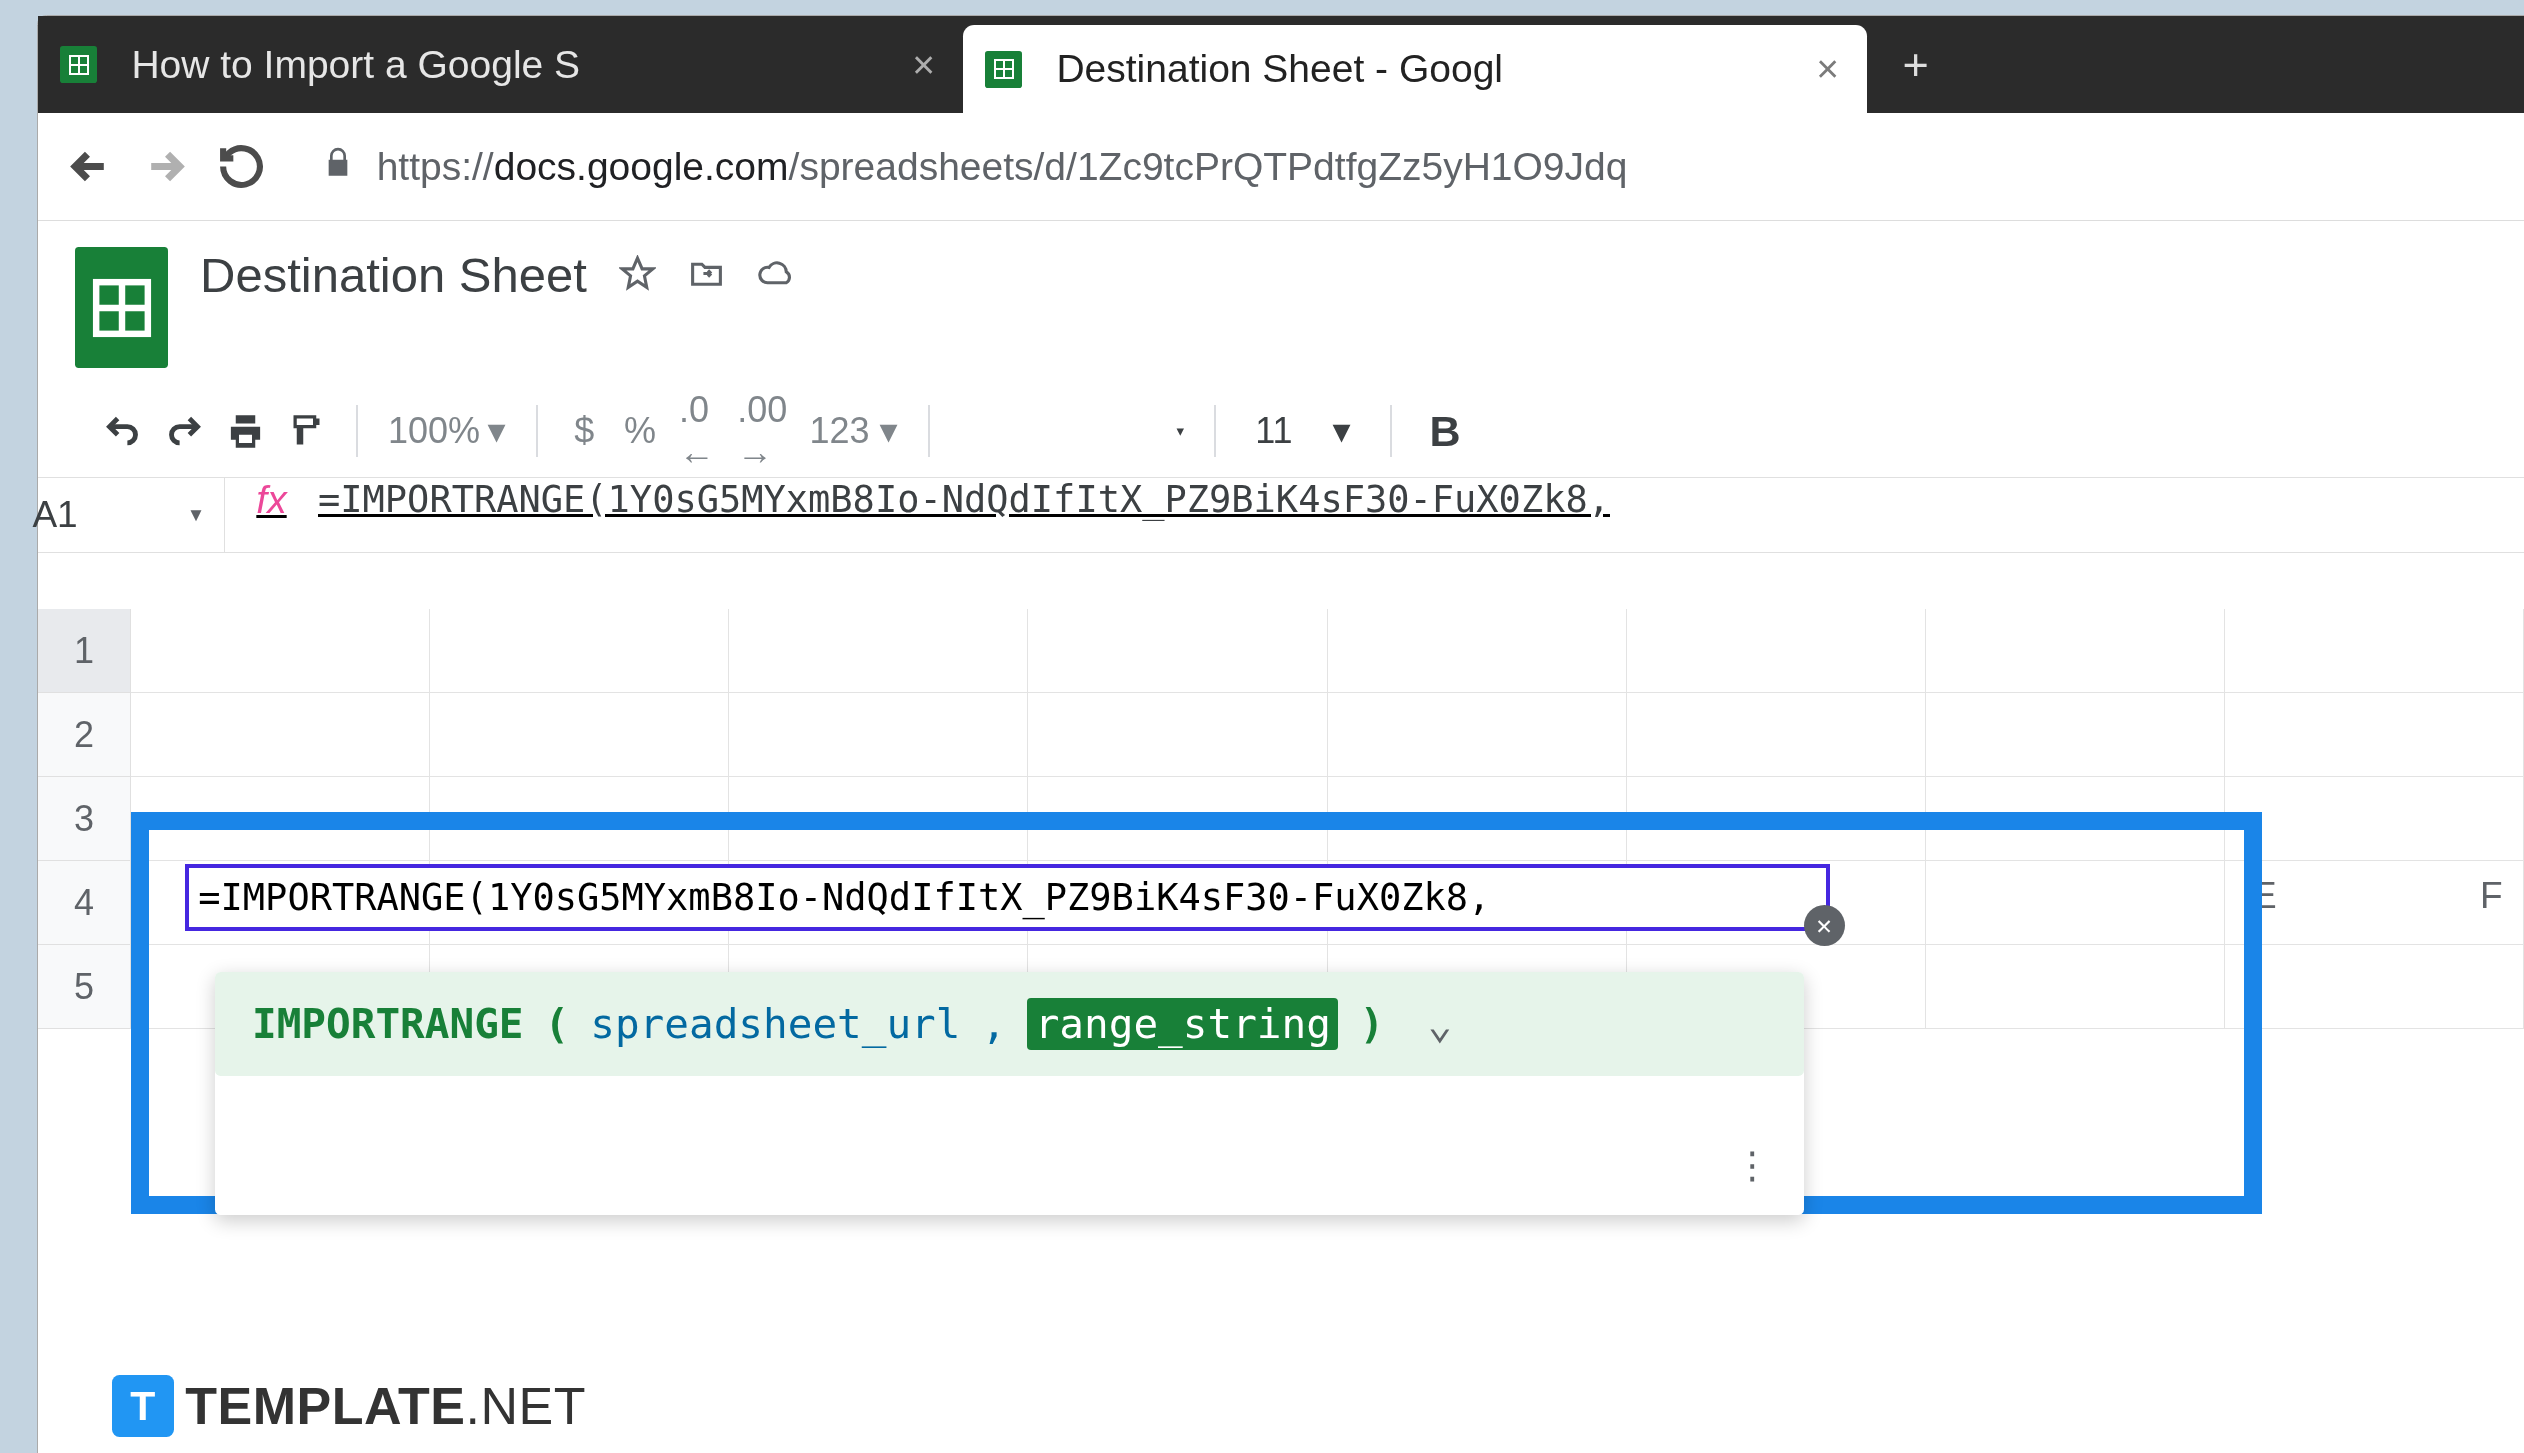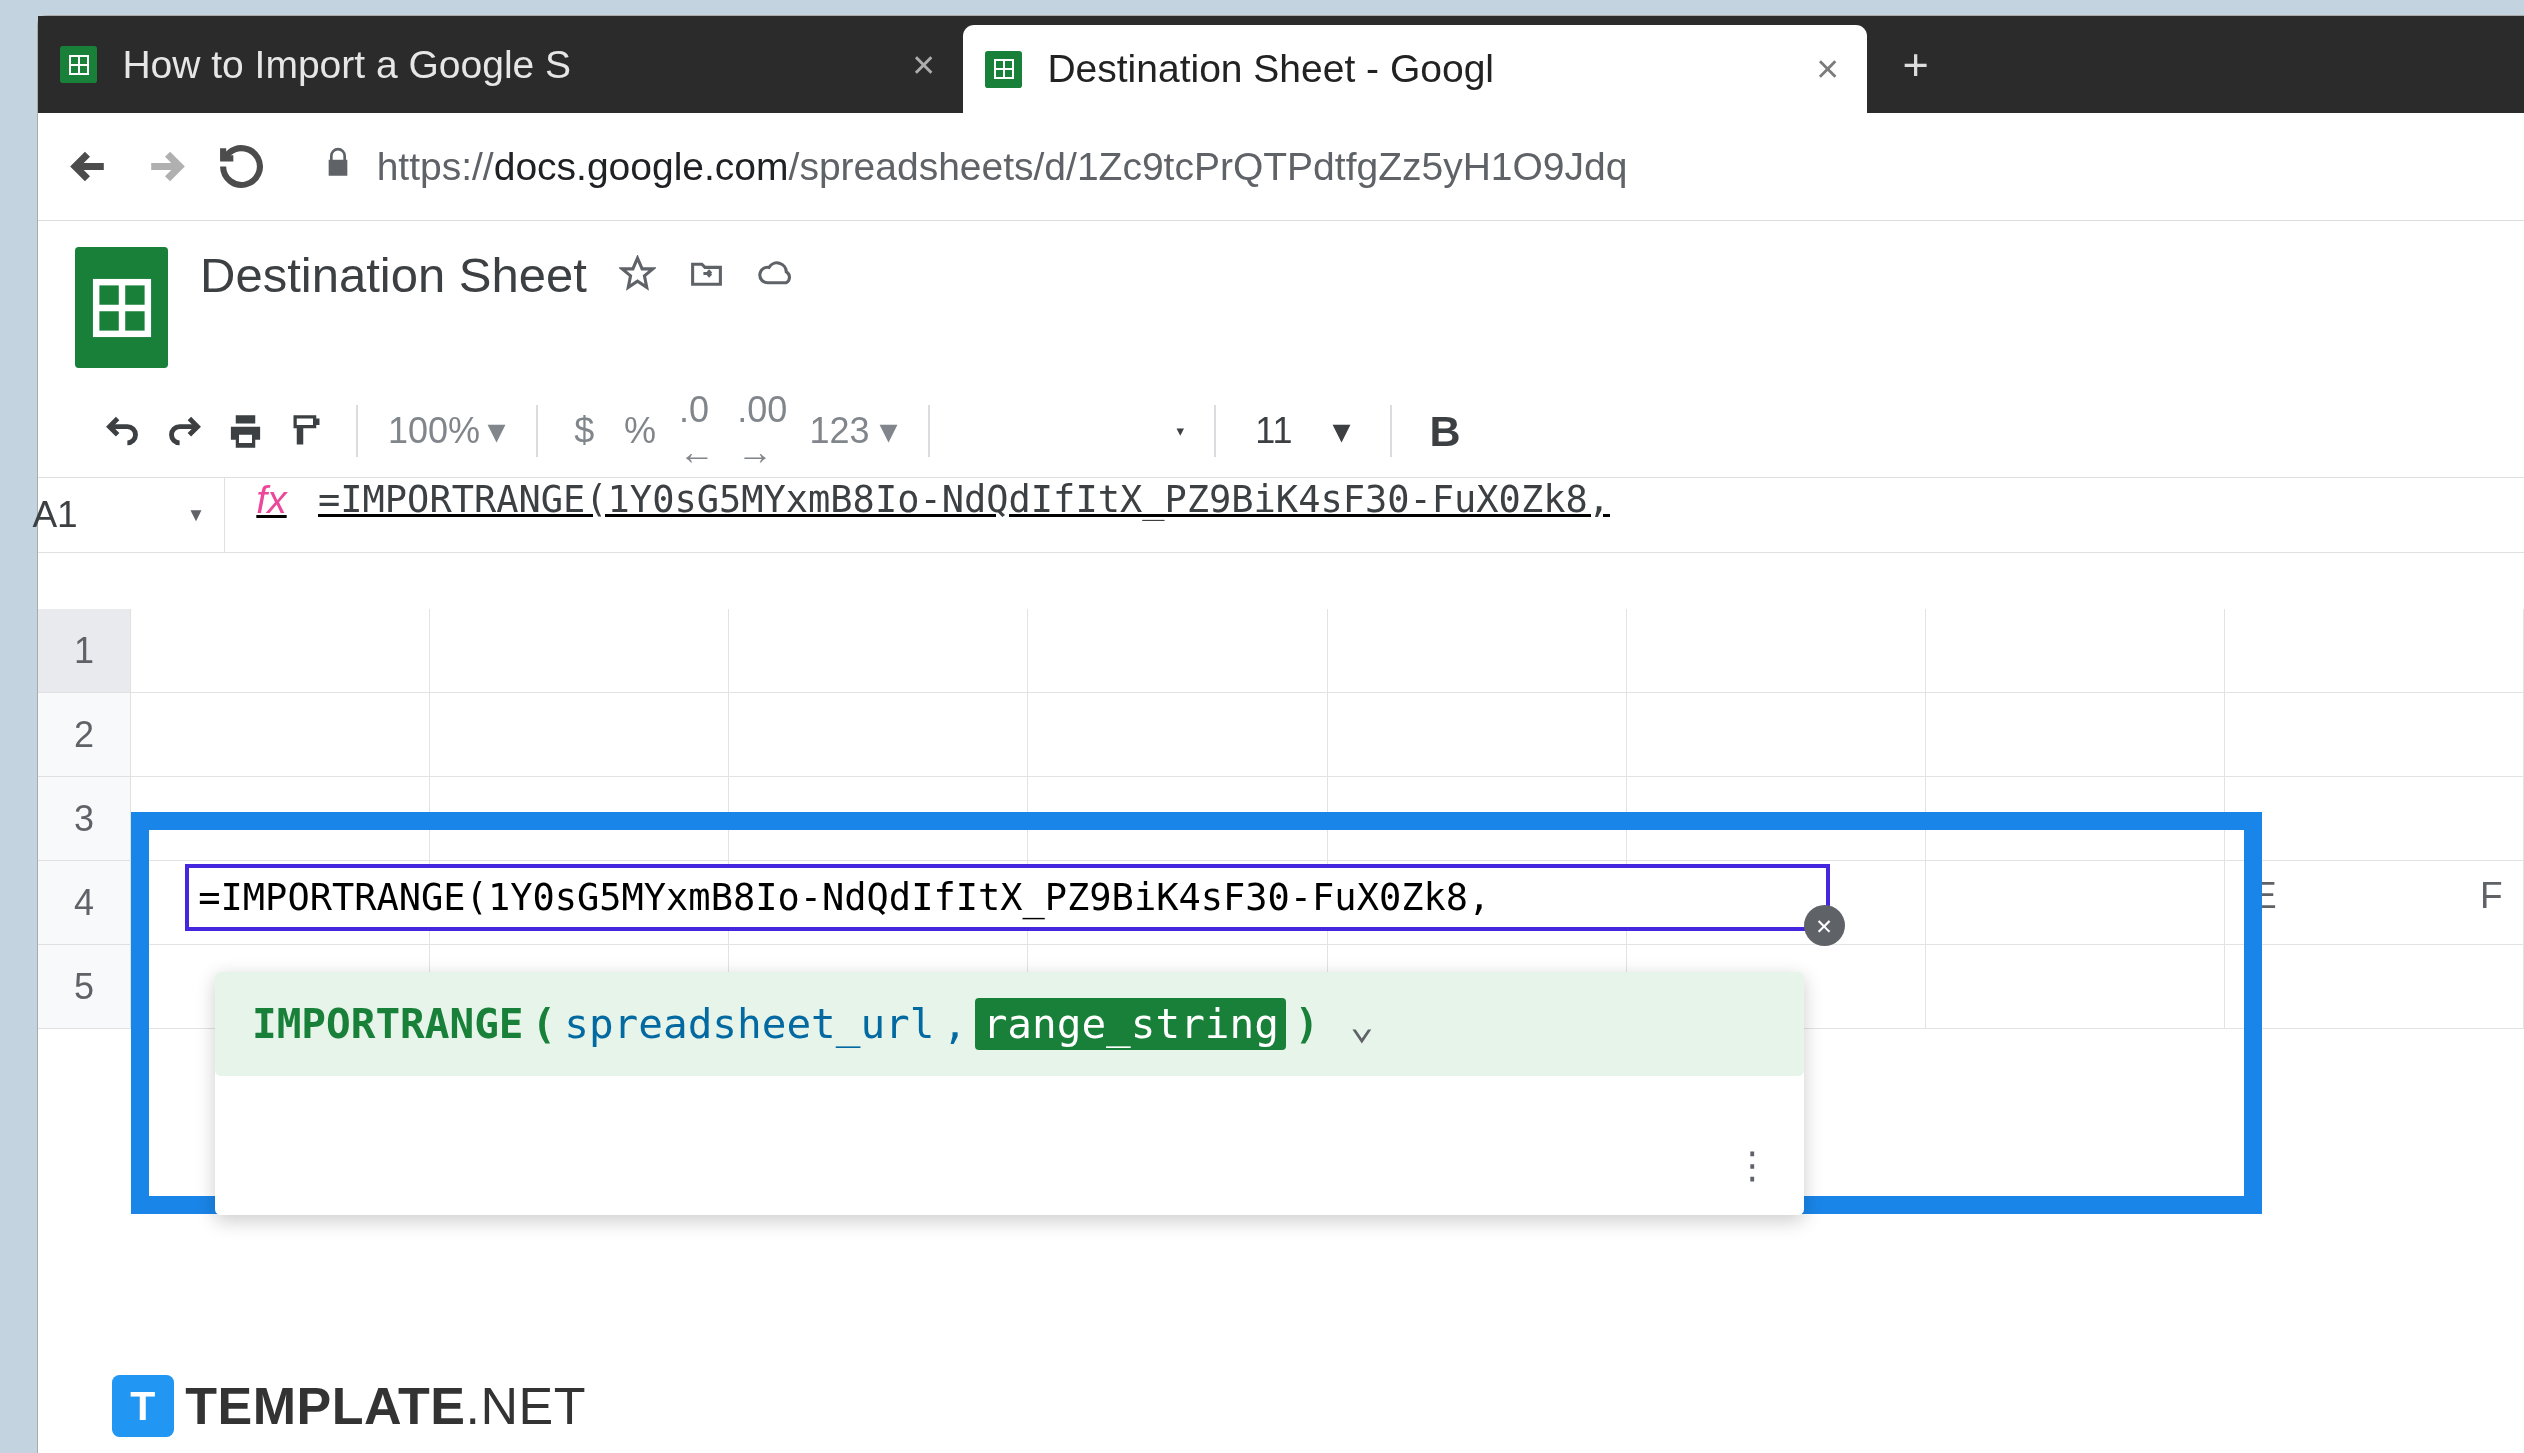--- a/index.html
+++ b/index.html
@@ -28,21 +28,21 @@
     height: 97px;
     border-top-left-radius: 9.3px;
   }
   .tab {
     display: flex;
     align-items: center;
     height: 100%;
     padding: 0 22.4px;
     color: #e6e6e6;
     font-size: 39px;
-    gap: 25px;
+    gap: 34px;
     min-width: 0;
   }
   .tab.inactive { background: #2b2b2b; }
   .tab.active { background: #fff; color: #222; border-top-left-radius: 11.2px; border-top-right-radius: 11.2px; margin-top: 9.3px; height: calc(100% - 9.3px);}
   .tab .favicon {
     width: 37px; height: 37px;
     background: #188038;
     display: flex; align-items: center; justify-content: center;
     border-radius: 2.8px;
   }
@@ -273,21 +273,21 @@
     top: 972px;
     width: 1589px;
     background:#e6f4ea;
     border-radius: 5.6px;
     padding: 26px 37px;
     font-family: "Consolas", monospace;
     font-size: 41px;
     color:#0d652d;
     display:flex;
     align-items:center;
-    gap: 8px;
+    gap: 21px;
     z-index:10;
     box-shadow: 0 3.7px 11.2px rgba(0,0,0,0.15);
   }
   .autocomplete .fn { color:#188038; font-weight:bold; }
   .autocomplete .param { color:#0369a1; }
   .autocomplete .highlight-param {
     background:#188038;
     color:#ffffff;
     padding: 1.9px 7.5px;
     border-radius:4px;

